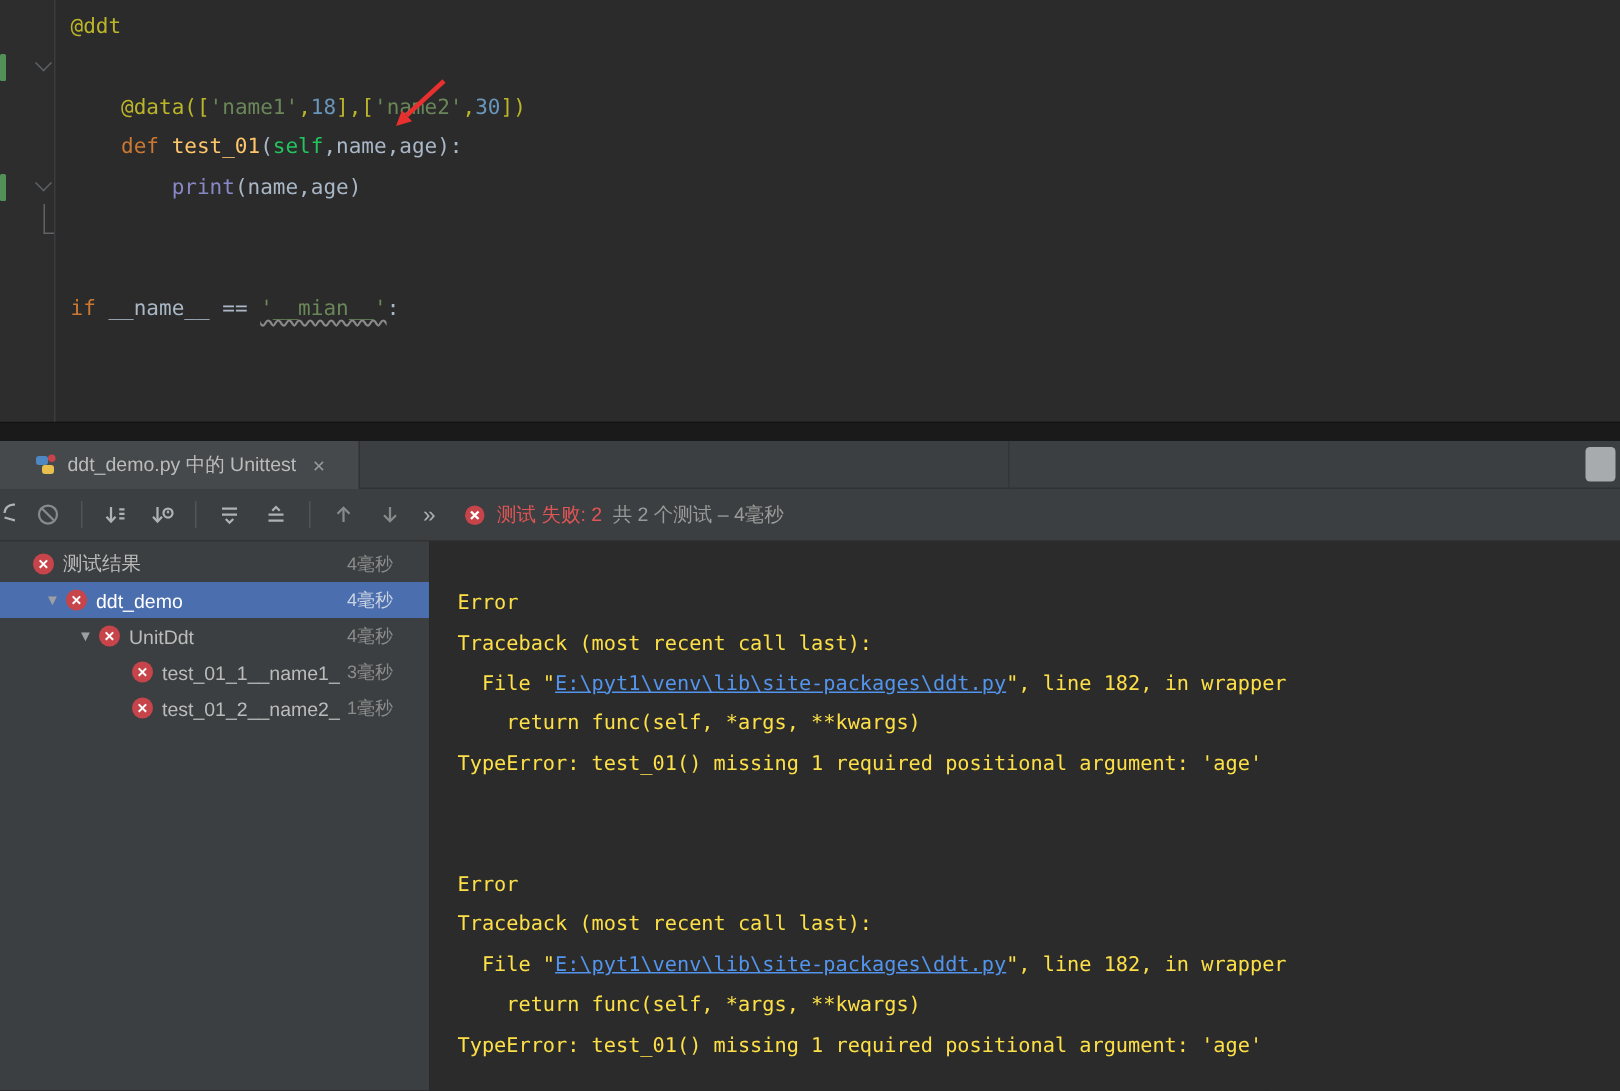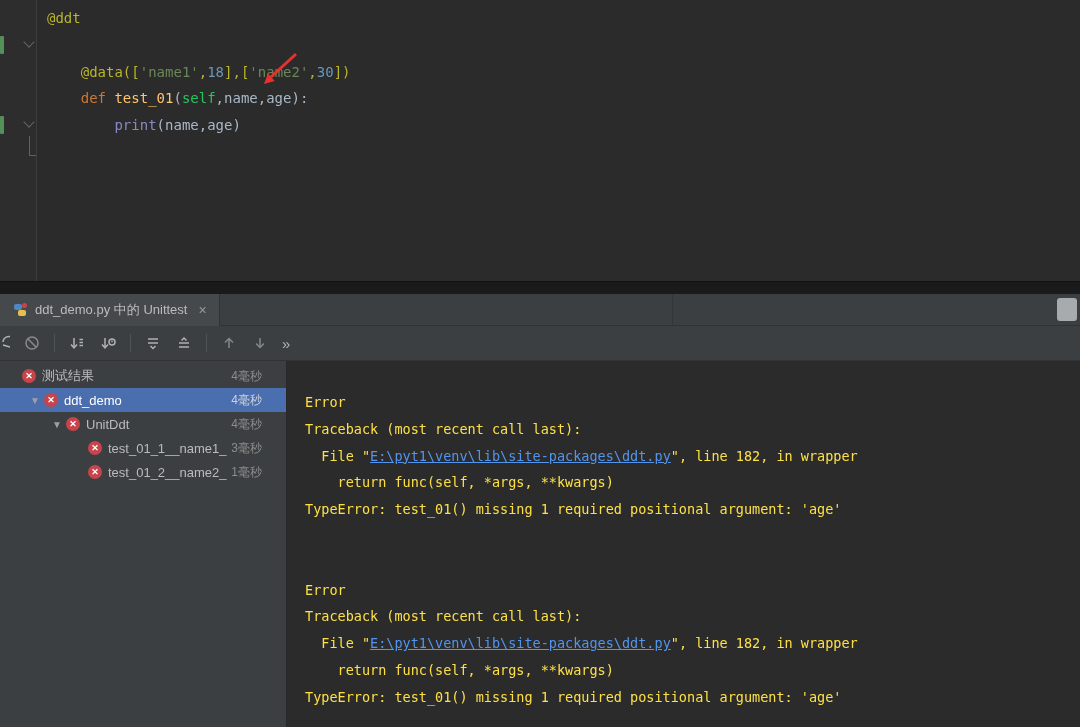--- a/index.html
+++ b/index.html
@@ -30,21 +30,21 @@
   .tok-self { color:#22c55e;text-align:right; }
   .tok-builtin { color:#8888c6; }
   .annotation-arrow { position:absolute; left:250px; top:48px; pointer-events:none; }
 
   
   .h-splitter { height:13px; background:#1a1a1a; border-top:1px solid #121212; }
 
   
   .tabstrip { position:relative; height:32px; background:#3c3f41; border-bottom:1px solid #323232;
     display:flex; align-items:center; }
-  .tab { display:flex; align-items:center; gap:7px; padding:0 12px; height:32px;
+  .tab { display:flex; align-items:center; gap:7px; padding:0 22px; height:32px;
     background:#46494b; border-right:1px solid #323232; color:#bbbbbb; font-size:13px; }
   .tab .close { color:#9a9a9a; font-size:14px; margin-left:4px; cursor:pointer; }
   .tabsep { position:absolute; left:672px; top:0; width:1px; height:32px; background:#333639; }
   .corner-btn { position:absolute; right:3px; top:4px; width:20px; height:23px;
     background:#a8abae; border-radius:3px; }
 
   .toolbar { height:35px; background:#3c3f41; border-bottom:1px solid #323232;
     display:flex; align-items:center; gap:13px; padding-left:2px; }
   .tb-icon { width:18px; height:18px; display:flex; align-items:center; justify-content:center; flex:none; cursor:pointer; }
   .tb-icon.cut { width:10px; overflow:hidden; margin-left:-2px; }
@@ -86,20 +86,21 @@
       <div class="fold-end"></div>
     </div>
     <div class="code">
         <div class="code-line"><span class="tok-deco">@ddt</span></div>
         <div class="code-line">&nbsp;</div>
         <div class="code-line"><span class="tok-plain">    </span><span class="tok-deco">@data([</span><span class="tok-str">'name1'</span><span class="tok-deco">,</span><span class="tok-num">18</span><span class="tok-deco">],[</span><span class="tok-str">'name2'</span><span class="tok-deco">,</span><span class="tok-num">30</span><span class="tok-deco">])</span></div>
         <div class="code-line"><span class="tok-plain">    </span><span class="tok-kw">def </span><span class="tok-fn">test_01</span><span class="tok-plain">(</span><span class="tok-self">self</span><span class="tok-plain">,name,age):</span></div>
         <div class="code-line"><span class="tok-plain">        </span><span class="tok-builtin">print</span><span class="tok-plain">(name,age)</span></div>
         <div class="code-line">&nbsp;</div>
         <div class="code-line">&nbsp;</div>
+        <div class="code-line"><span class="tok-kw">if </span><span class="tok-plain">__name__ == </span><span class="tok-strund">'__mian__'</span><span class="tok-plain">:</span></div>
       </div>
     <svg class="annotation-arrow" width="60" height="50">
       <line x1="46" y1="6" x2="21" y2="29" stroke="#e8312f" stroke-width="3"></line>
       <polygon points="14,36 24.7,32.9 17.9,25.6" fill="#e8312f"></polygon>
     </svg>
   </div>
 
   <div class="h-splitter"></div>
 
   <div class="toolwindow">
@@ -170,20 +171,28 @@
             <polyline points="4,7.5 8,3.5 12,7.5"></polyline>
         </svg>
       </span>
       <span class="tb-icon">
         <svg width="16" height="16" stroke="#87898b" stroke-width="1.5" fill="none">
           <line x1="8" y1="3" x2="8" y2="12"></line>
             <polyline points="4,8.5 8,12.5 12,8.5"></polyline>
         </svg>
       </span>
       <span class="tb-more">»</span>
+      <span class="status">
+        <svg width="15" height="15">
+          <circle cx="7.5" cy="7.5" r="6.5" fill="#c7444a"></circle>
+          <path d="M5 5 L10 10 M10 5 L5 10" stroke="#ffffff" stroke-width="1.6"></path>
+        </svg>
+        <span class="fail">测试 失败: 2</span>
+        <span class="summary">共 2 个测试 – 4毫秒</span>
+      </span>
     </div>
 
     <div class="content">
       <div class="tree">
           <div class="tree-row" style="padding-left: 4px;">
             <span class="chevron"></span>
             <span class="fail-ball">✕</span>
             <span class="tree-label">测试结果</span>
             <span class="tree-time">4毫秒</span>
           </div>

